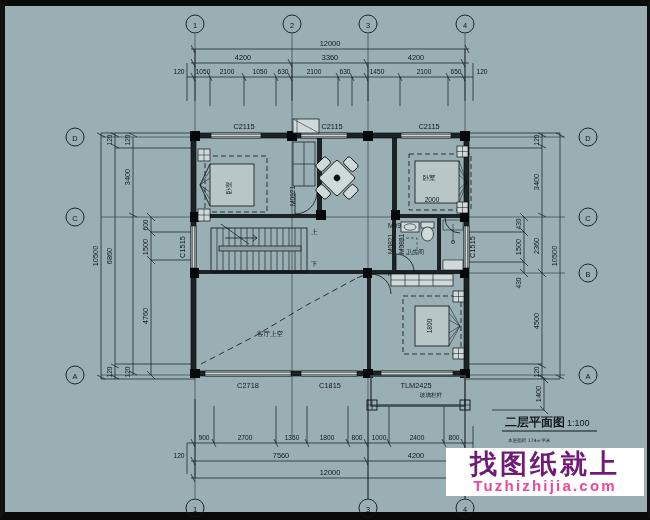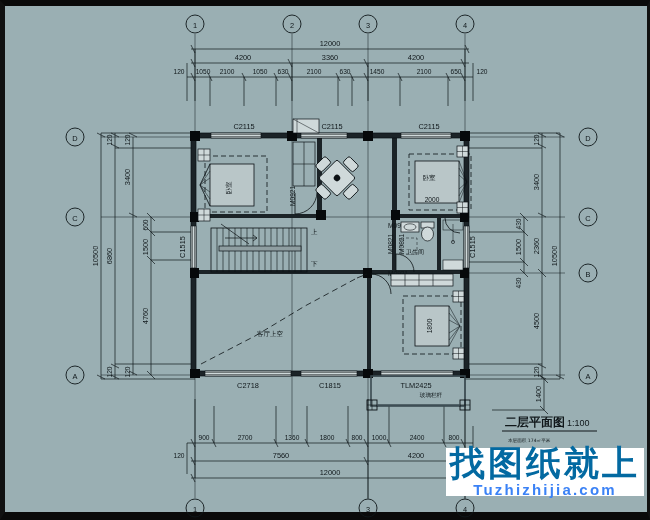--- a/index.html
+++ b/index.html
@@ -7,22 +7,22 @@
   #sheet{position:relative;width:650px;height:520px;background:#9aafb3;box-sizing:border-box;
          border-top:6px solid #0a0a0a;border-bottom:8px solid #0a0a0a;border-left:5px solid #111;border-right:3px solid #111;}
   #inner{position:absolute;left:0;top:0;right:0;bottom:0;background:#9aafb3;}
   .lay{position:absolute;left:0;top:0;width:650px;height:520px;}
   svg{display:block;overflow:visible;}
   text{font-family:"Liberation Sans","DejaVu Sans",sans-serif;fill:#10171a;}
   .dim{font-size:7.4px;}
   .dimS{font-size:6.6px;}
   .cn{font-family:"DejaVu Sans",sans-serif;}
   .wm{position:absolute;background:#fff;display:flex;flex-direction:column;align-items:center;justify-content:center;}
-  .wm .l1{font-family:"DejaVu Sans",sans-serif;font-weight:bold;font-size:35px;letter-spacing:3px;color:#0369a1;line-height:1;}
-  .wm .l2{font-family:"Liberation Sans",sans-serif;font-weight:bold;font-size:15px;letter-spacing:2.2px;color:#3b82f6;line-height:1.2;}
+  .wm .l1{font-family:"DejaVu Sans",sans-serif;font-weight:bold;font-size:27px;letter-spacing:3px;color:#701a75;line-height:1;}
+  .wm .l2{font-family:"Liberation Sans",sans-serif;font-weight:bold;font-size:15px;letter-spacing:2.2px;color:#ec4899;line-height:1.2;}
 </style>
 </head>
 <body>
 
 <div id="sheet">
 <div id="inner">
 
 <svg class="lay" viewBox="0 0 650 520">
   <defs>
     <g id="gridcirc"></g>

